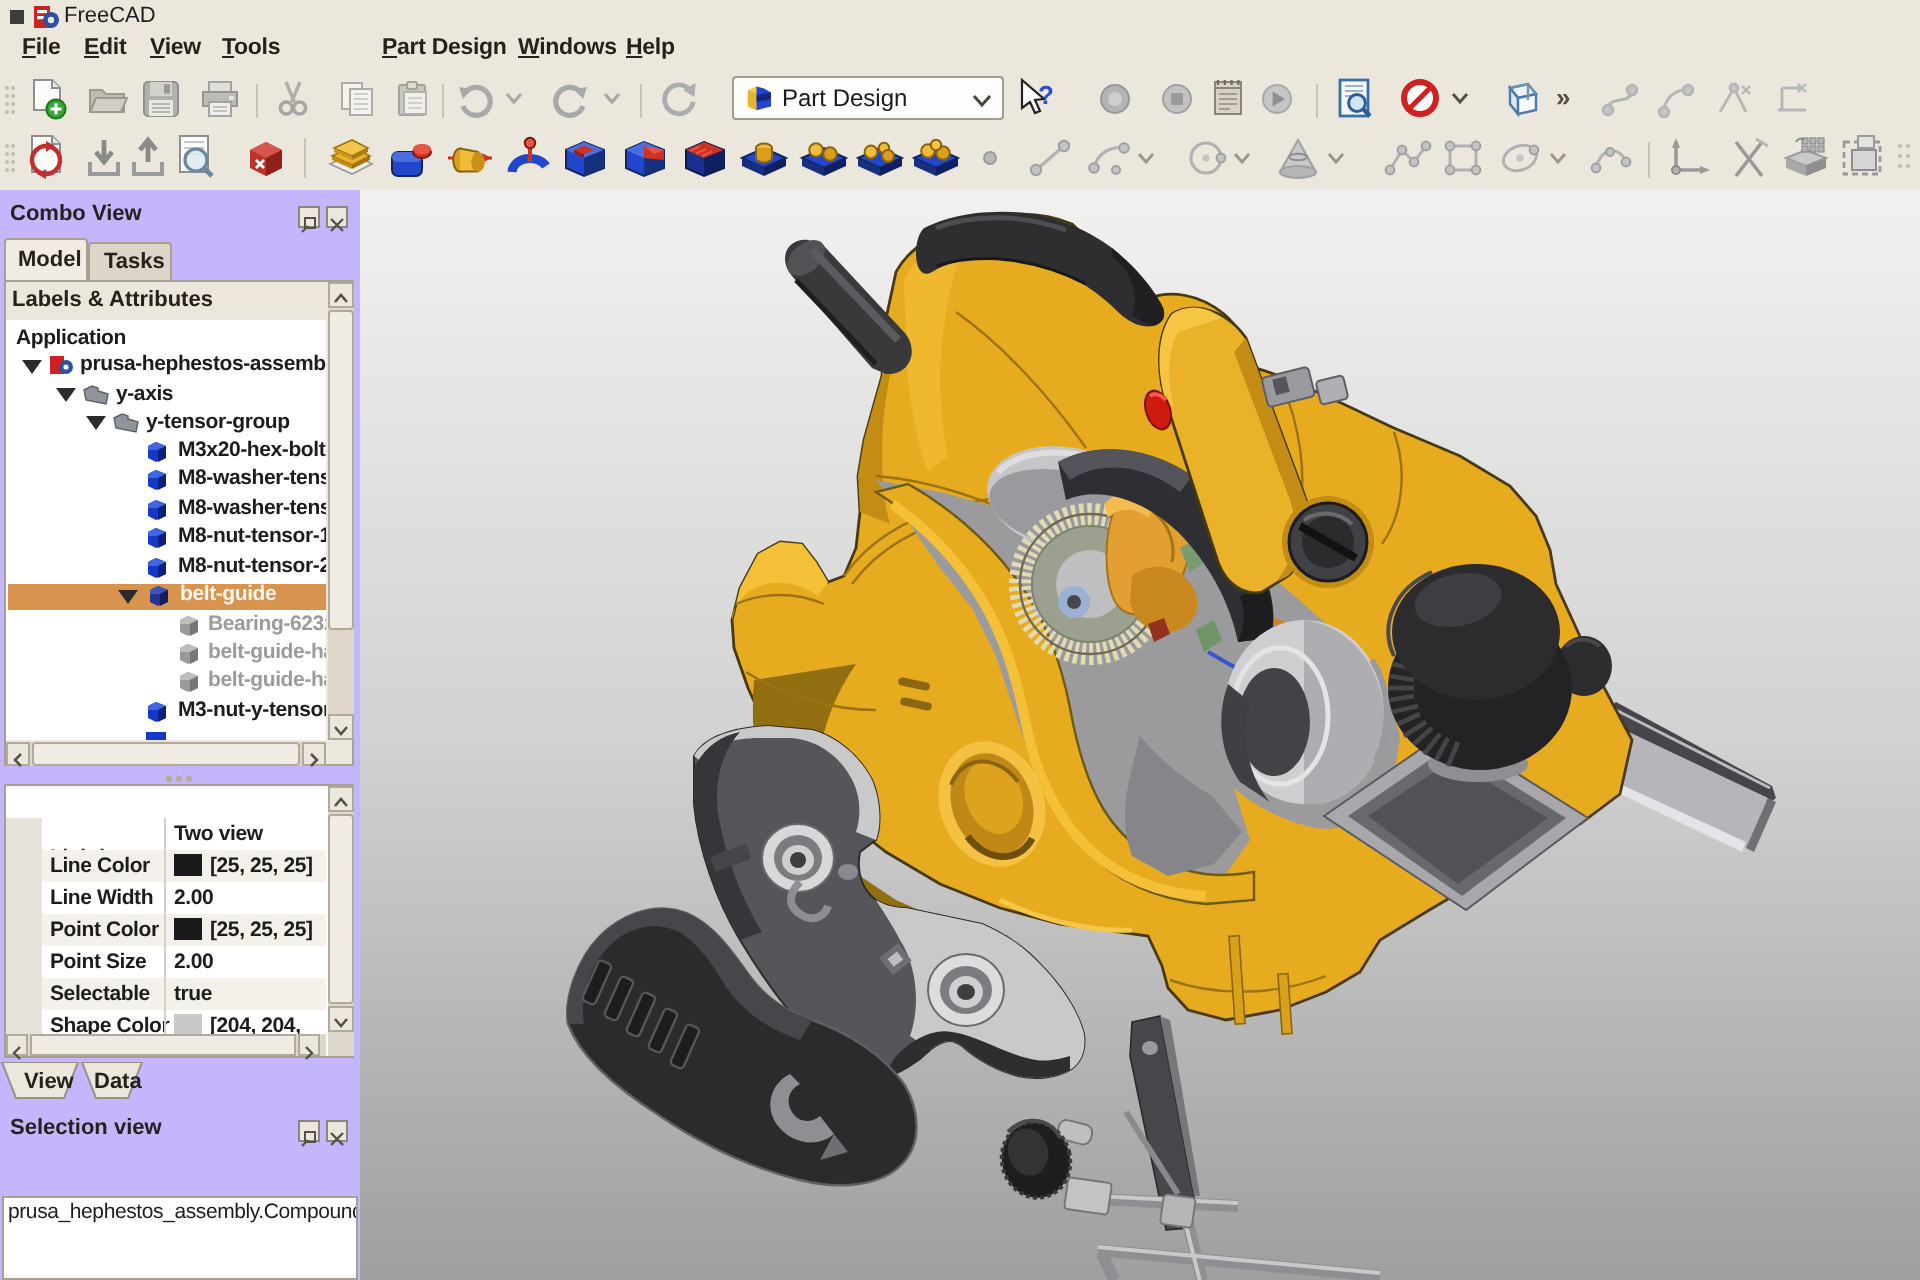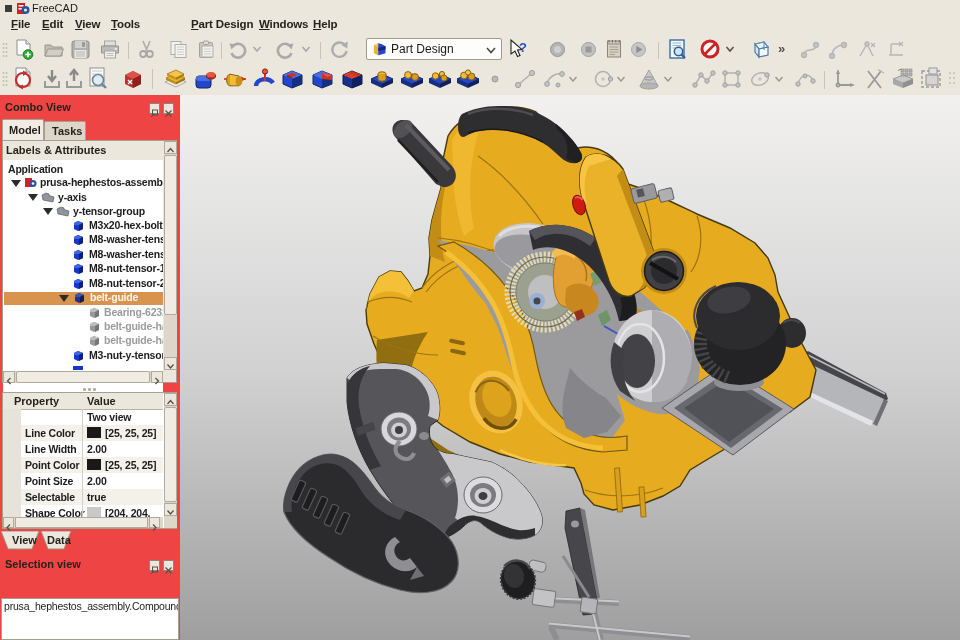--- a/index.html
+++ b/index.html
@@ -5,21 +5,21 @@
   html,body{margin:0;padding:0;width:960px;height:640px;overflow:hidden;
     font-family:"Liberation Sans",sans-serif;background:#ece7dd;}
   .abs{position:absolute;}
   #titlebar{position:absolute;left:0;top:0;width:831px;height:16px;background:#ece7dd;}
   #menubar{position:absolute;left:0;top:16px;width:960px;height:19px;background:#ece7dd;}
   .menu{position:absolute;top:2px;font-size:11.5px;font-weight:bold;color:#26211c;letter-spacing:-0.15px;}
   .menu u{text-decoration:underline;}
   #tb1{position:absolute;left:0;top:36px;width:960px;height:27px;background:#ece7dd;}
   #tb2{position:absolute;left:0;top:63px;width:960px;height:32px;background:#ece7dd;}
   .sep{position:absolute;width:1px;background:#c9c2b6;}
-  #leftpanel{position:absolute;left:0;top:95px;width:180px;height:545px;background:#ef4444;}
+  #leftpanel{position:absolute;left:0;top:95px;width:180px;height:545px;background:#c4b5fd;}
   #viewport{position:absolute;left:180px;top:95px;width:780px;height:545px;}
   .hdrbtn{position:absolute;width:11px;height:11px;border:1px solid #8d8678;background:#ece7dd;box-sizing:border-box;}
   .treerow{position:absolute;font-size:10.5px;font-weight:bold;color:#1c1c1c;white-space:nowrap;letter-spacing:-0.2px;}
   .gray{color:#9b9b9b;}
 </style>
 </head>
 <body>
 
 <div id="titlebar">
   <div class="abs" style="left:5px;top:5px;width:7px;height:7px;background:#3c3c3c;"></div>
@@ -452,21 +452,21 @@
   <div class="abs" style="left:2px;top:24px;width:42px;height:22px;background:#f0ece4;border:1px solid #a89f90;border-bottom:none;box-sizing:border-box;border-radius:2px 2px 0 0;"></div>
   <div class="abs" style="left:44px;top:26px;width:42px;height:20px;background:#ddd5c8;border:1px solid #a89f90;border-bottom:none;box-sizing:border-box;border-radius:2px 2px 0 0;"></div>
   <div class="abs" style="left:9px;top:29px;font-size:11px;font-weight:bold;color:#26211c;">Model</div>
   <div class="abs" style="left:52px;top:30px;font-size:11px;font-weight:bold;color:#26211c;">Tasks</div>
 
   <div class="abs" style="left:2px;top:45px;width:175px;height:243px;border:1px solid #a89f90;background:#ece7dd;box-sizing:border-box;"></div>
   <div class="abs" style="left:3px;top:46px;width:160px;height:19px;background:#ece7dd;border-bottom:1px solid #737373;">
      <div class="abs" style="left:3px;top:3px;font-size:11px;font-weight:bold;color:#26211c;">Labels &amp; Attributes</div>
   </div>
 
-  <div class="abs" style="left:3px;top:65px;width:160px;height:249px;background:#ffffff;overflow:hidden;">
+  <div class="abs" style="left:3px;top:65px;width:160px;height:210px;background:#ffffff;overflow:hidden;">
     <div class="treerow" style="left:5px;top:3px;">Application</div>
 
     <svg class="abs" style="left:8px;top:19px;" width="10" height="8">
         <polygon points="0,1 10,1 5,8" fill="#2b2b2b"></polygon>
       </svg>
     <svg class="abs" style="left:22px;top:16px;" width="12" height="12" viewBox="0 0 12 12">
         <rect x="0" y="2" width="7" height="9" fill="#c22"></rect>
         <circle cx="8" cy="7.5" r="3.5" fill="#2a52a0"></circle>
         <circle cx="8" cy="7.5" r="1.3" fill="#fff"></circle>
       </svg>
@@ -575,24 +575,20 @@
     <div class="abs" style="left:148px;top:0px;width:12px;height:12px;background:#ece7dd;border:1px solid #b1a999;box-sizing:border-box;"><svg width="10" height="10">
           <path d="M3.5 2 L6.5 5 L3.5 8" stroke="#55504a" stroke-width="1.3" fill="none"></path>
         </svg></div>
   </div>
 
   <div class="abs" style="left:83px;top:293px;width:3px;height:3px;background:#b5ad9e;border-radius:1px;"></div>
   <div class="abs" style="left:88px;top:293px;width:3px;height:3px;background:#b5ad9e;border-radius:1px;"></div>
   <div class="abs" style="left:93px;top:293px;width:3px;height:3px;background:#b5ad9e;border-radius:1px;"></div>
 
   <div class="abs" style="left:2px;top:297px;width:175px;height:137px;border:1px solid #a89f90;background:#fff;box-sizing:border-box;">
-    <div class="abs" style="left:0;top:0;width:160px;height:16px;background:#ece7dd;border-bottom:1px solid #b9b1a2;">
-      <div class="abs" style="left:11px;top:2px;font-size:11px;font-weight:bold;color:#26211c;">Property</div>
-      <div class="abs" style="left:84px;top:2px;font-size:11px;font-weight:bold;color:#26211c;">Value</div>
-    </div>
     <div class="abs" style="left:0;top:16px;width:160px;height:108px;overflow:hidden;font-size:10.5px;letter-spacing:-0.2px;font-weight:bold;color:#1c1c1c;">
       <div class="abs" style="left:0;top:0px;width:18px;height:108px;background:#e7e3da;"></div>
       <div class="abs" style="left:22px;top:2px;margin-top:12px;">Lighting</div>
         <div class="abs" style="left:84px;top:2px;">Two view</div>
       <div class="abs" style="left:18px;top:16px;width:142px;height:16px;background:#f4f1ea;"></div>
       <div class="abs" style="left:22px;top:18px;">Line Color</div>
         <div class="abs" style="left:84px;top:18px;width:14px;height:11px;background:#191919;"></div>
         <div class="abs" style="left:102px;top:18px;">[25, 25, 25]</div>
       <div class="abs" style="left:22px;top:34px;">Line Width</div>
         <div class="abs" style="left:84px;top:34px;">2.00</div>

